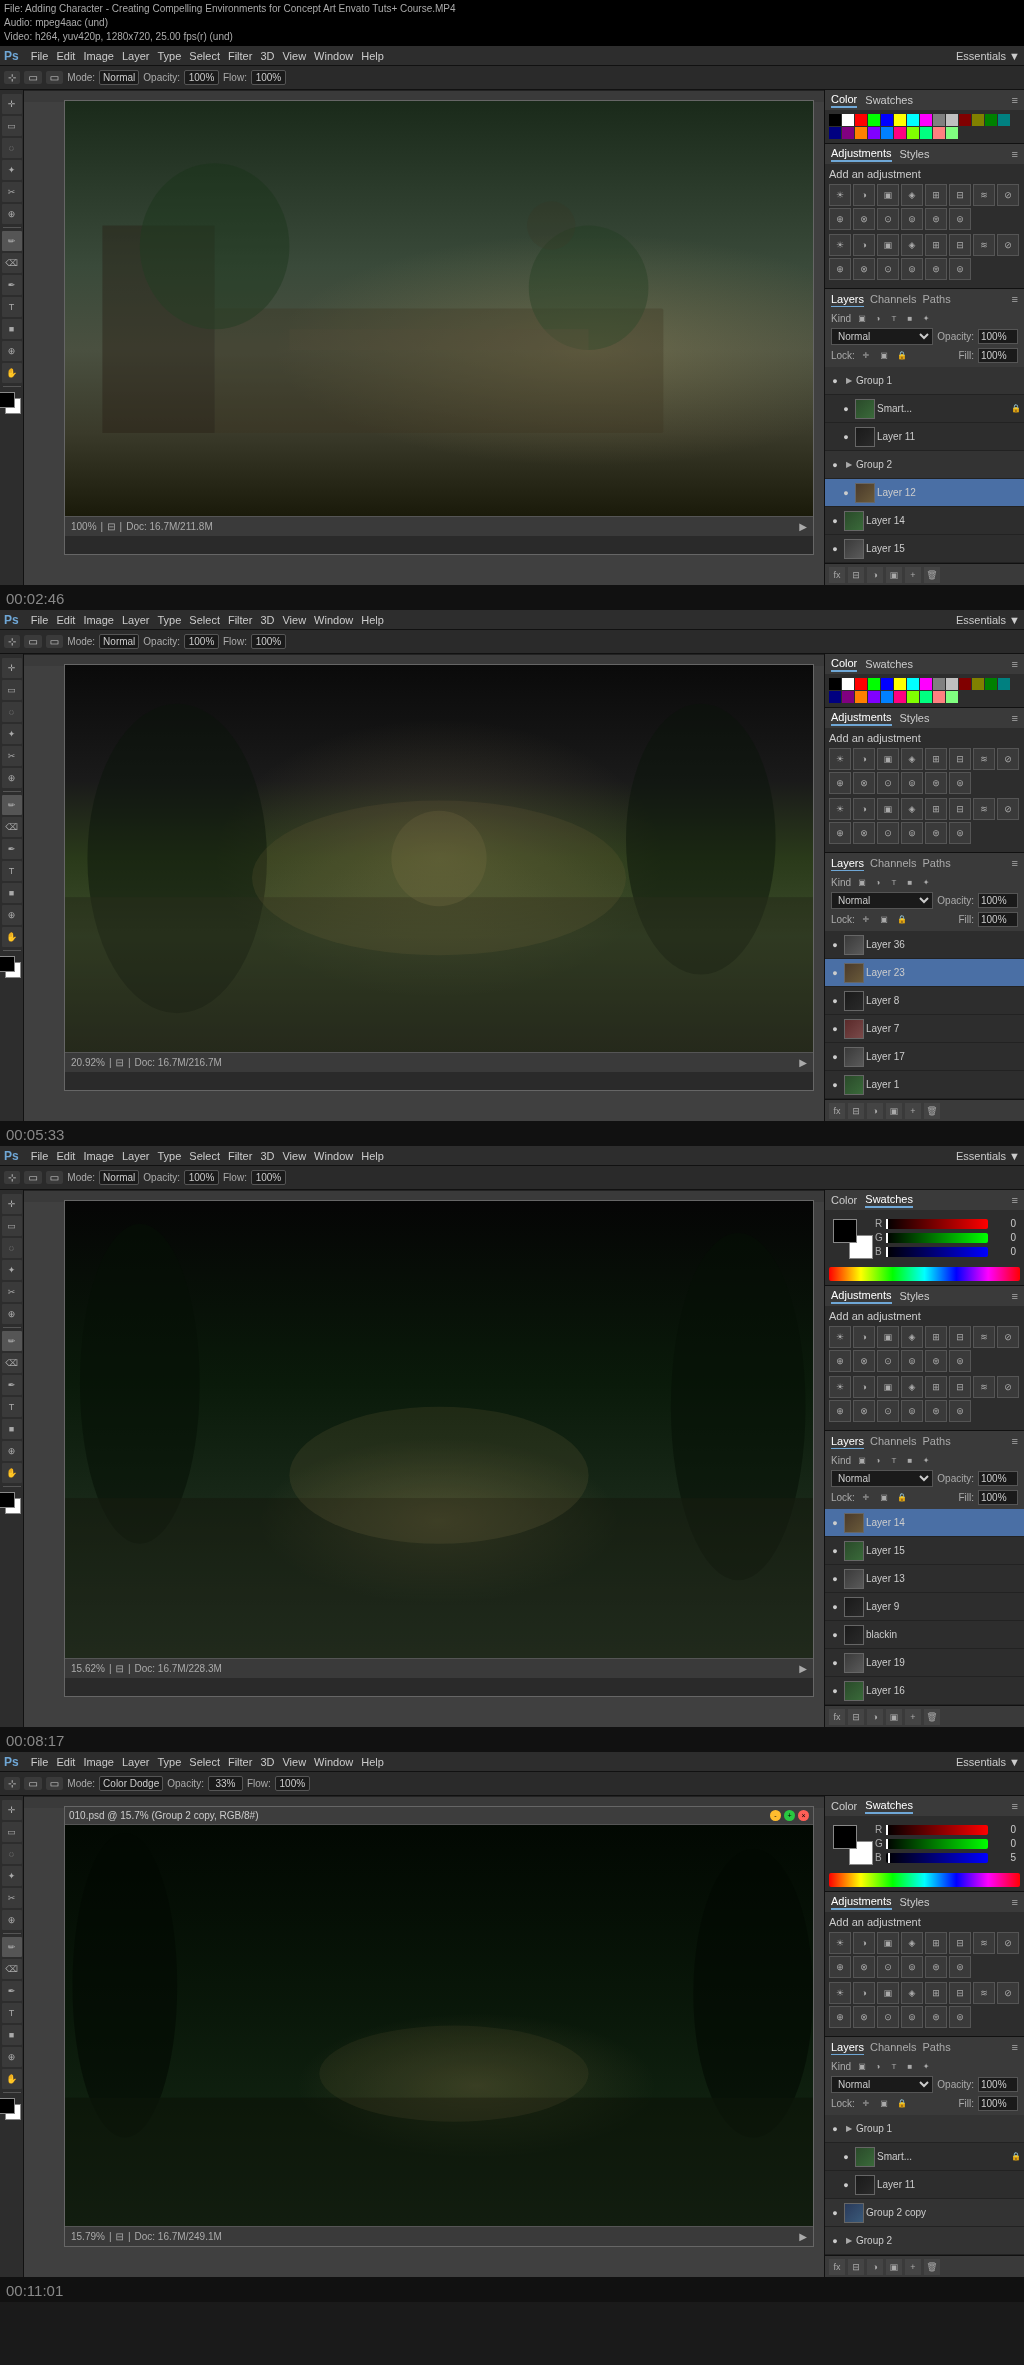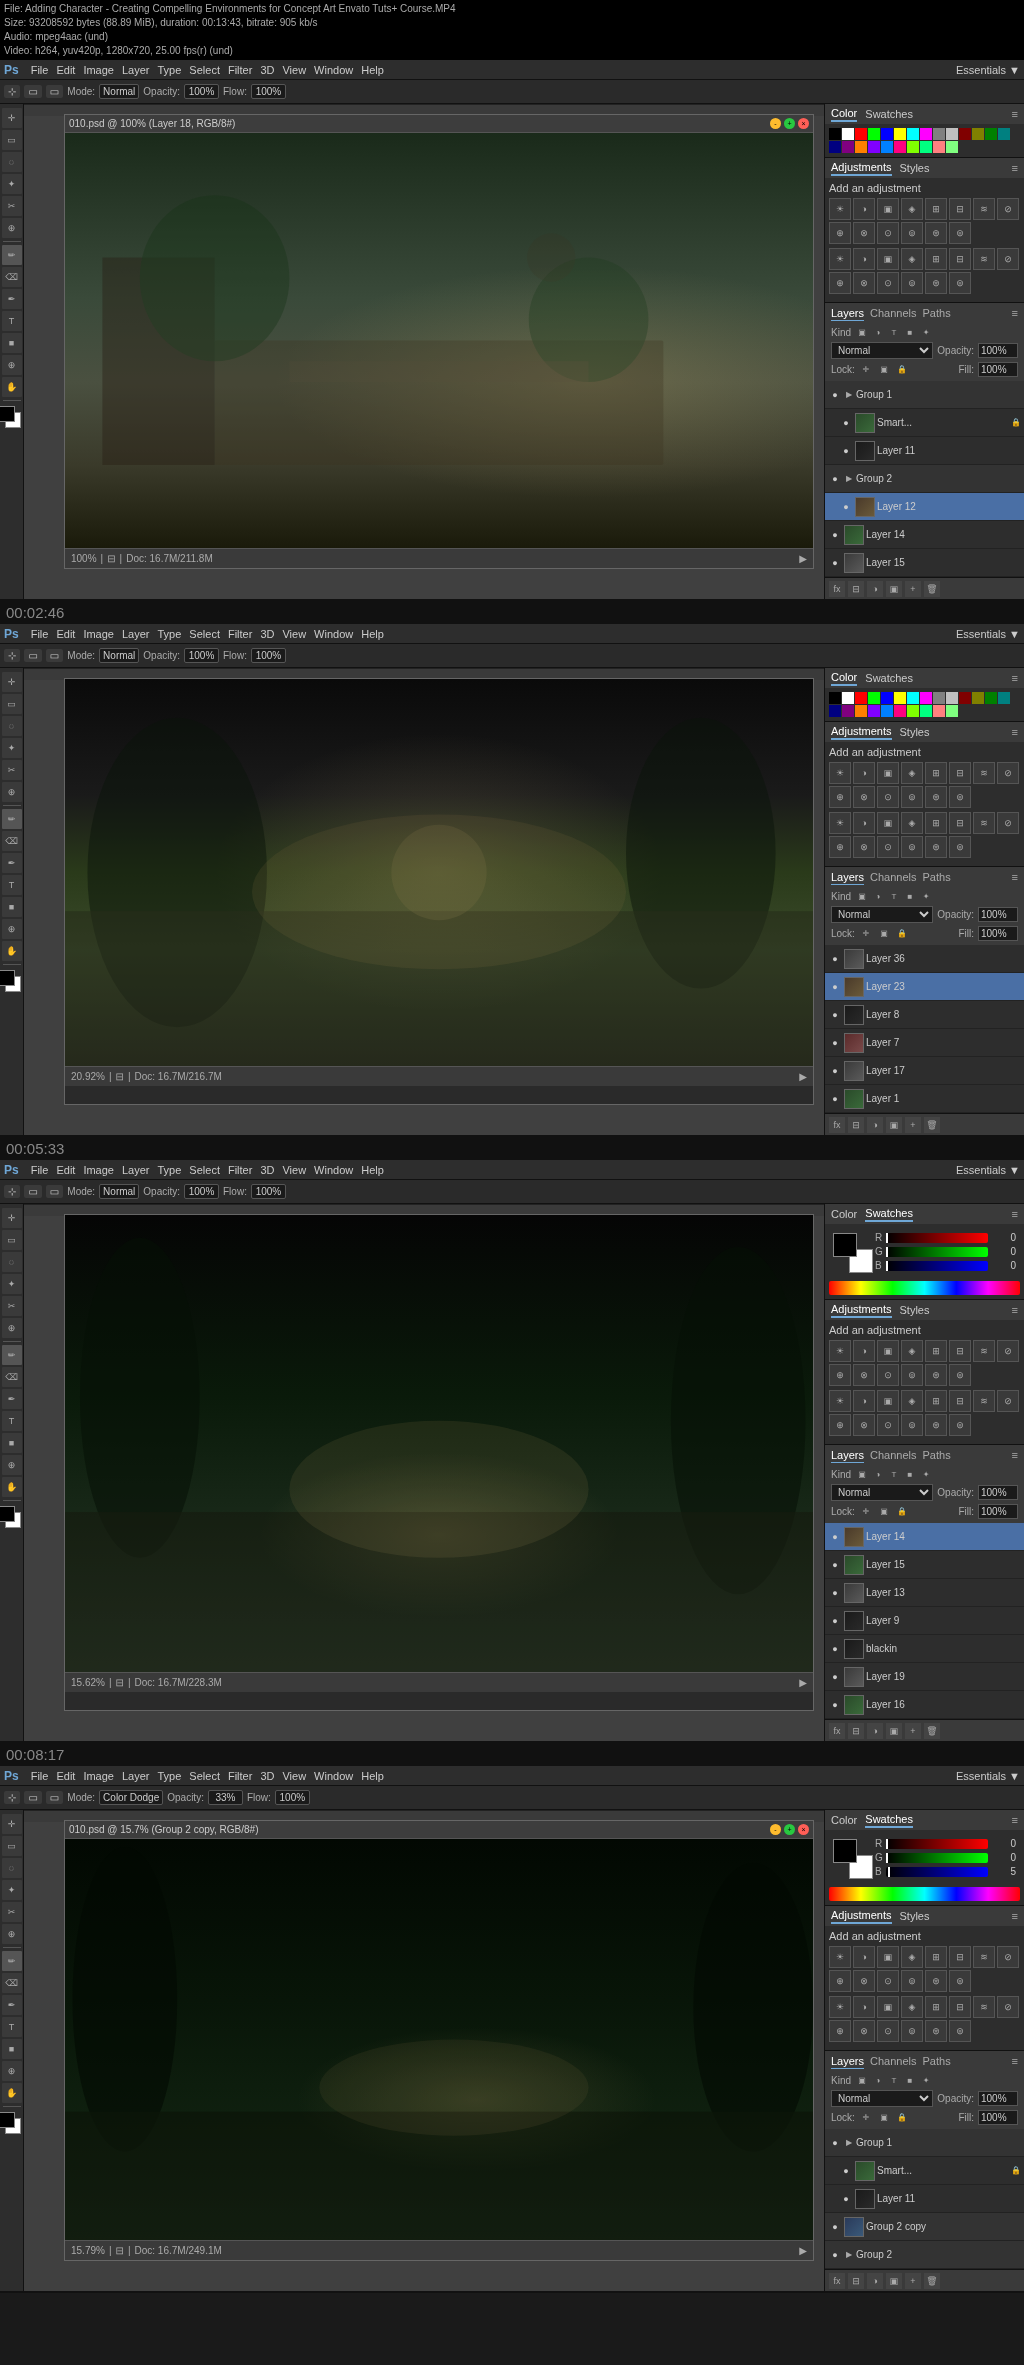--- a/index.html
+++ b/index.html
@@ -483,21 +483,20 @@
       height: 12px;
       background: #3a3a3a;
       border-top: 1px solid #222;
     }
   </style>
 </head>
 <body>
 
 <div class="info-bar">
   <div>File: Adding Character - Creating Compelling Environments for Concept Art Envato Tuts+ Course.MP4</div>
-  <div>Size: 93208592 bytes (88.89 MiB), duration: 00:13:43, bitrate: 905 kb/s</div>
   <div>Audio: mpeg4aac (und)</div>
   <div>Video: h264, yuv420p, 1280x720, 25.00 fps(r) (und)</div>
 </div>
 
 <div id="frames-container">
   <div class="ps-frame">
 
     <div class="ps-menubar">
       <span class="ps-menubar-logo">Ps</span>
       <span class="ps-menubar-item">File</span>
@@ -547,28 +546,20 @@
         <div class="tool-divider"></div>
 
         <div style="position:relative;width:26px;height:26px;margin:2px 0;">
           <div style="position:absolute;top:6px;left:6px;width:16px;height:16px;background:#fff;border:1px solid #888;"></div>
           <div style="position:absolute;top:0;left:0;width:16px;height:16px;background:#000;border:1px solid #888;"></div>
         </div>
       </div>
 
       <div class="ps-canvas">
         <div class="doc-window">
-          <div class="doc-titlebar">
-            <span class="doc-title">010.psd @ 100% (Layer 18, RGB/8#)</span>
-            <div class="doc-controls">
-              <div class="doc-btn min">-</div>
-              <div class="doc-btn max">+</div>
-              <div class="doc-btn close">×</div>
-            </div>
-          </div>
           <div class="doc-content">
             <div class="concept-art scene-1">
 
               <svg width="100%" height="100%" style="position:absolute;inset:0;opacity:0.6">
 
                   <rect x="20%" y="50%" width="60%" height="30%" fill="rgba(60,50,30,0.5)" rx="2"></rect>
                   <rect x="5%" y="30%" width="15%" height="50%" fill="rgba(40,30,20,0.7)"></rect>
                   <ellipse cx="70%" cy="45%" rx="8%" ry="15%" fill="rgba(30,60,30,0.6)"></ellipse>
                   <ellipse cx="20%" cy="35%" rx="10%" ry="20%" fill="rgba(20,50,20,0.6)"></ellipse>
                   <rect x="30%" y="55%" width="40%" height="5%" fill="rgba(80,70,50,0.4)"></rect>
@@ -1577,13 +1568,14 @@
             <div class="layer-bottom-icon">⊟</div>
             <div class="layer-bottom-icon">◑</div>
             <div class="layer-bottom-icon">▣</div>
             <div class="layer-bottom-icon">+</div>
             <div class="layer-bottom-icon">🗑</div>
           </div>
         </div>
       </div>
     </div>
   </div>
+  <div class="timestamp">00:11:01</div>
   </div>
 
 </body></html>

